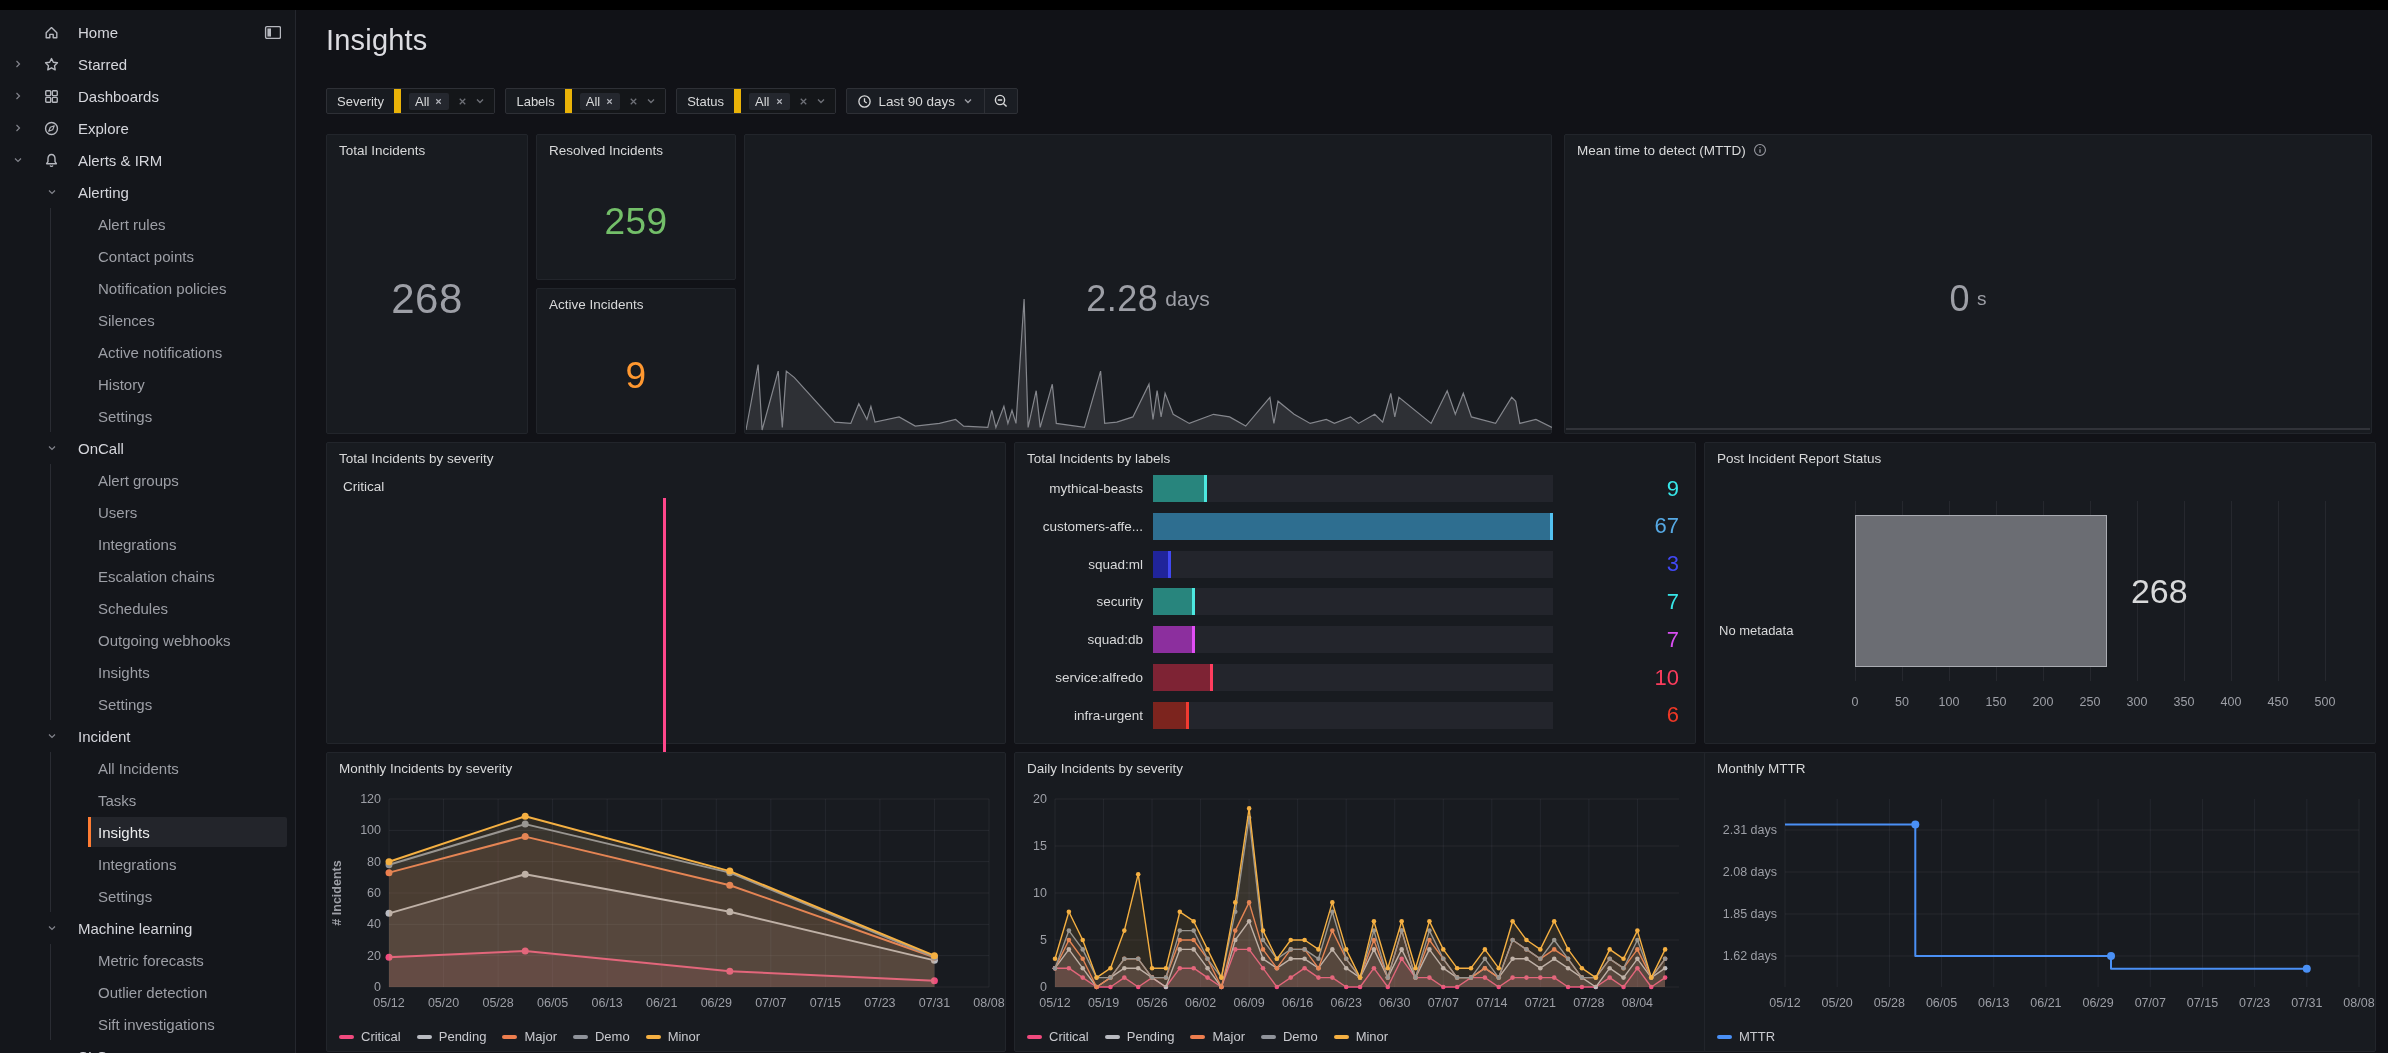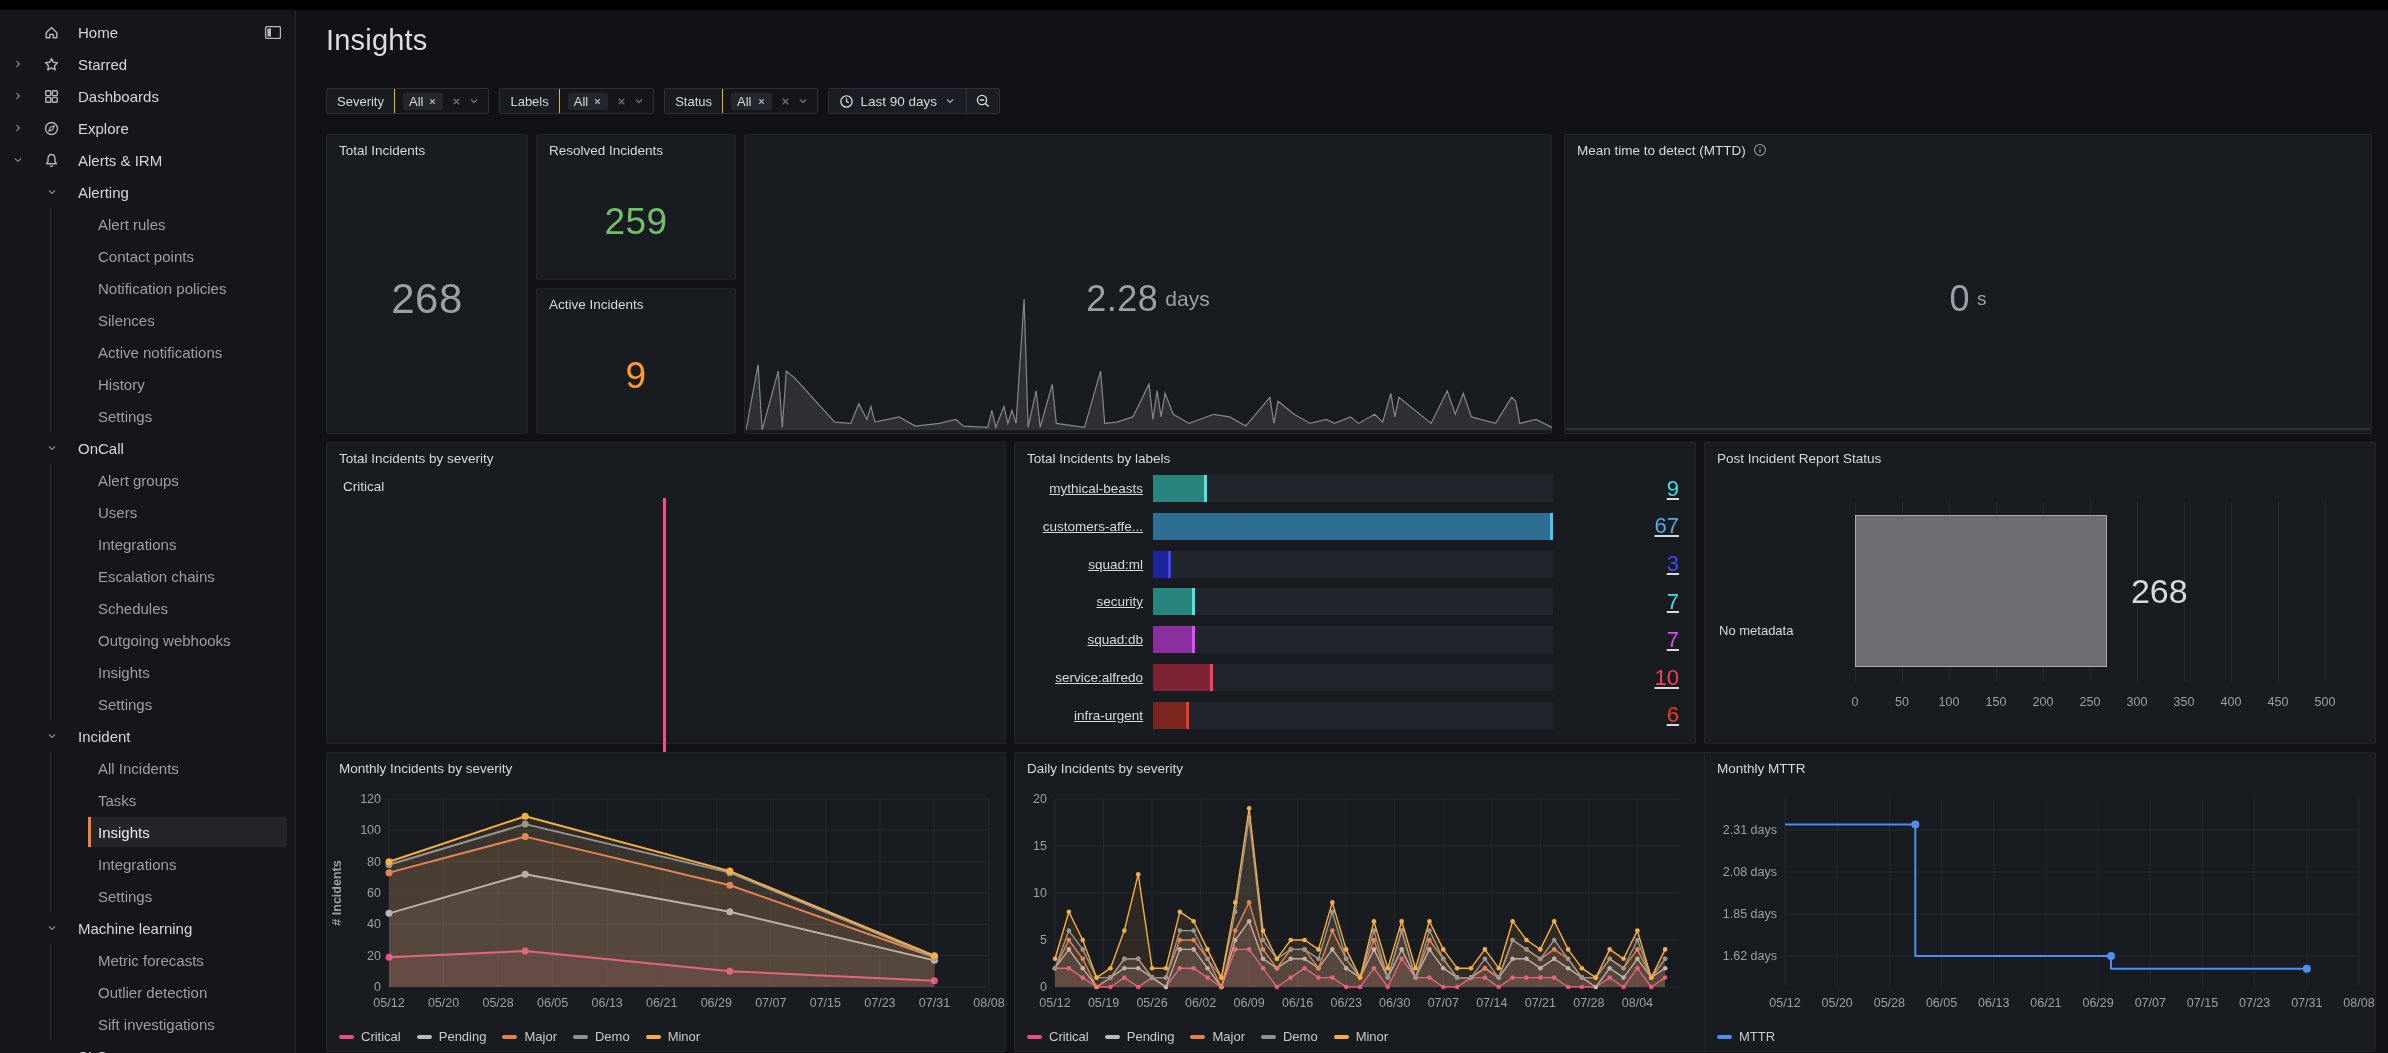--- a/index.html
+++ b/index.html
@@ -24,21 +24,21 @@
   .nav-row.selected .nlabel{color:#eceded;font-weight:500;z-index:2;}
   .nav-row .trail{position:absolute;right:14px;top:8px;width:17px;height:17px;}
   svg.ic{display:block;}
 
   
   .main{position:absolute;left:296px;top:10px;width:2092px;height:1043px;}
   .page-title{position:absolute;left:30px;top:14px;font-size:29px;font-weight:500;color:#dcdce1;letter-spacing:.2px;}
 
   .filters{position:absolute;left:30px;top:78px;height:26px;display:flex;gap:10px;}
   .fgroup{display:flex;height:26px;border:1px solid #2e3036;border-radius:2px;background:#181b20;font-size:13px;align-items:stretch;}
-  .flabel{display:flex;align-items:center;padding:0 10px;border-right:1px solid #eab308;color:#d8d9da;font-weight:500;}
+  .flabel{display:flex;align-items:center;padding:0 10px;border-right:7px solid #eab308;color:#d8d9da;font-weight:500;}
   .fvals{display:flex;align-items:center;padding:0 8px;gap:8px;background:#141619;}
   .fchip{display:flex;align-items:center;gap:5px;background:#24272e;border-radius:2px;padding:1px 6px;color:#d8d9da;}
   .fmuted{display:flex;align-items:center;gap:6px;color:#6e7077;}
   .tpicker{display:flex;height:26px;border:1px solid #2e3036;border-radius:2px;background:#1a1d23;align-items:stretch;}
   .tmain{display:flex;align-items:center;gap:7px;padding:0 10px;color:#d8d9da;font-size:13.5px;font-weight:500;}
   .tzoom{display:flex;align-items:center;padding:0 8px;border-left:1px solid #2e3036;}
 
   
   .panel{position:absolute;background:#181b20;border:1px solid #22252b;border-radius:2px;}
   .ptitle{height:30px;display:flex;align-items:center;gap:7px;padding:0 12px;font-size:13.5px;font-weight:500;color:#d8d9da;white-space:nowrap;cursor:pointer;}
@@ -49,21 +49,21 @@
   .sparkbox{position:absolute;left:1px;right:1px;bottom:1px;height:135px;}
 
   
   .gauge{position:absolute;left:16px;right:16px;top:36px;bottom:14px;display:flex;flex-direction:column;justify-content:space-between;}
   .srow .slabel{font-size:13.5px;color:#d8d9da;margin-bottom:4px;}
   .srow .sline{display:flex;align-items:center;flex-direction:column;}
   .track{background:#23252c;height:26px;position:relative;flex:0 0 530px;}
   .fill{position:absolute;left:0;top:0;bottom:0;}
   .tip{position:absolute;right:0;top:0;bottom:0;width:3px;}
   .sval{flex:1;text-align:right;font-size:21px;font-weight:500;}
-  .lrow{display:grid;grid-template-columns:112px 400px 1fr;gap:10px;align-items:center;text-decoration:underline;}
+  .lrow{display:grid;grid-template-columns:112px 400px 1fr;gap:10px;align-items:center;}
   .lrow .llabel{font-size:13.5px;color:#d8d9da;text-align:right;white-space:nowrap;}
   .lrow .track{flex:none;height:27px;width:400px;}
   .lrow .sval{font-size:22px;}
 
   
   .post-label{position:absolute;left:14px;top:150px;font-size:13px;color:#d8d9da;}
   .post-plot{position:absolute;left:150px;width:470px;top:28px;bottom:62px;}
   .pgrid{position:absolute;top:0;bottom:0;width:1px;background:rgba(204,204,220,.08);}
   .post-bar{position:absolute;left:0;top:14px;bottom:14px;background:#6b6d73;border:1px solid #aaacb2;}
   .post-val{position:absolute;font-size:34px;font-weight:500;color:#d8d9da;top:50%;transform:translateY(-50%);}

